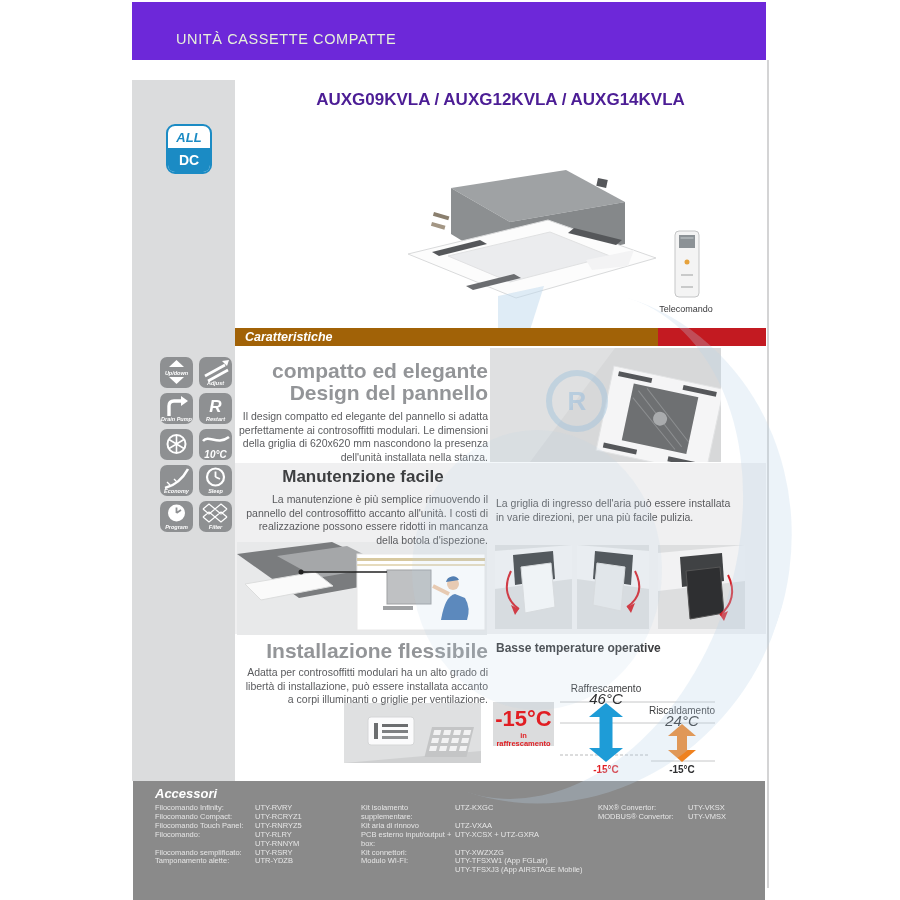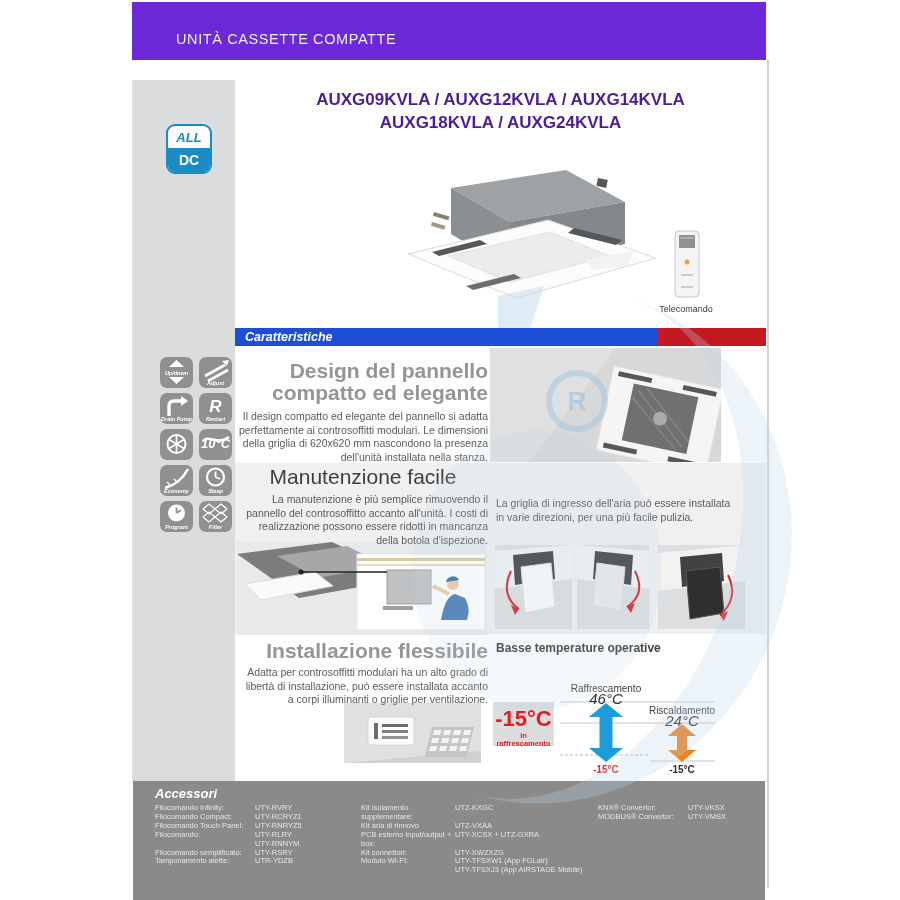--- a/index.html
+++ b/index.html
@@ -12,31 +12,31 @@
   .page-edge{left:767px;top:60px;width:2px;height:828px;background:#d4d4d5;}
   
   .sidebar{left:132px;top:80px;width:103px;height:701px;background:#dbdcdd;}
   .alldc{left:166px;top:124px;width:42px;height:46px;border:2px solid #1b8bc4;border-radius:9px;overflow:hidden;background:#fff;}
   .alldc-top{height:22px;display:flex;align-items:center;justify-content:center;color:#1b8bc4;font-weight:bold;font-style:italic;font-size:13px;}
   .alldc-bottom{height:24px;background:#1b8bc4;display:flex;align-items:center;justify-content:center;color:#fff;font-weight:bold;font-size:14px;}
   .fi{position:absolute;width:33px;height:31px;background:#8e9092;border-radius:7px;}
   .fi svg{position:absolute;left:0;top:0;}
   .fi-label{position:absolute;bottom:1px;left:0;right:0;text-align:center;color:#fff;font-style:italic;font-weight:bold;font-size:5.5px;line-height:7px;}
   .fi-label.mid{bottom:11px;}
-  .fi-label.big{font-size:13px;bottom:13px;}
+  .fi-label.big{font-size:10px;bottom:2px;}
   
   .models{left:235px;top:88px;width:531px;text-align:center;font-weight:bold;font-size:17px;line-height:23px;color:#4c1d95;}
   .remote-label{left:648px;top:304px;width:76px;text-align:center;font-size:9px;color:#3a3a3c;}
   
-  .banner{left:235px;top:328px;width:531px;height:18px;background:#1d4ed8;z-index:4;}
+  .banner{left:235px;top:328px;width:531px;height:18px;background:#a16207;z-index:4;}
   .banner-dark{position:absolute;right:0;top:0;width:108px;height:18px;background:#c31a21;}
   .banner span{position:absolute;left:10px;top:2px;color:#fff;font-weight:bold;font-style:italic;font-size:12.5px;z-index:2;}
   
   .h-gray{font-weight:bold;font-size:21px;line-height:22px;color:#939598;}
-  .h-dark{font-weight:normal;font-size:21px;line-height:22px;color:#3e3f41;}
+  .h-dark{font-weight:bold;font-size:17px;line-height:22px;color:#3e3f41;}
   .body-txt{font-size:10.5px;line-height:13.5px;color:#5a5b5e;}
   .design-text{left:238px;top:360px;width:250px;text-align:right;z-index:5;}
   .design-text .body-txt{margin-top:6px;}
   .maint-band{left:235px;top:463px;width:531px;height:171px;background:#f0f0f1;}
   .maint-title{left:238px;top:466px;width:250px;text-align:center;z-index:5;}
   .maint-left{left:238px;top:493px;width:250px;text-align:right;z-index:5;}
   .maint-right{left:496px;top:497px;width:245px;text-align:left;z-index:5;}
   .install-text{left:238px;top:640px;width:250px;text-align:right;z-index:5;}
   .install-text .body-txt{margin-top:4px;}
   .lowtemp-title{left:496px;top:641px;font-weight:bold;font-size:12px;color:#3b3c3e;z-index:5;}
@@ -142,21 +142,20 @@
 </div>
 <div class="abs fi" style="left:199px;top:501px">
   <svg width="33" height="31" fill="none" stroke="#fff" stroke-width="1.3">
     <path d="M4 8 L10 3 L16 8 L22 3 L28 8 M4 8 L10 13 L16 8 L22 13 L28 8 M4 16 L10 11 L16 16 L22 11 L28 16 M4 16 L10 21 L16 16 L22 21 L28 16"></path>
   </svg>
   <span class="fi-label">Filter</span>
 </div>
 
 <div class="abs models">
   <div>AUXG09KVLA / AUXG12KVLA / AUXG14KVLA</div>
-  <div>AUXG18KVLA / AUXG24KVLA</div>
 </div>
 
 <svg class="abs img" style="left:348px;top:158px" width="330" height="172">
   <polygon points="103,30 218,12 277,44 162,64" fill="#9fa2a4"></polygon>
   <polygon points="103,30 103,76 162,112 162,64" fill="#8c8f91"></polygon>
   <polygon points="277,44 277,86 162,112 162,64" fill="#85888a"></polygon>
   <rect x="250" y="20" width="10" height="8" fill="#55575a" transform="rotate(12 250 20)"></rect>
   <rect x="86" y="54" width="16" height="4" fill="#8a7f6e" transform="rotate(16 86 54)"></rect>
   <rect x="84" y="64" width="14" height="4" fill="#a39684" transform="rotate(16 84 64)"></rect>
   <polygon points="60,96 200,62 308,100 168,140" fill="#fcfcfc" stroke="#d9dadb"></polygon>
@@ -177,22 +176,22 @@
   <rect x="7" y="56" width="12" height="2" fill="#c9caca"></rect>
 </svg>
 <div class="abs remote-label">Telecomando</div>
 
 <div class="abs banner">
   <div class="banner-dark"></div>
   <span>Caratteristiche</span>
 </div>
 
 <div class="abs design-text">
+  <div class="h-gray">compatto ed elegante</div>
   <div class="h-gray">Design del pannello</div>
-  <div class="h-gray">compatto ed elegante</div>
   <div class="body-txt">Il design compatto ed elegante del pannello si adatta perfettamente ai controsoffitti modulari. Le dimensioni della griglia di 620x620 mm nascondono la presenza dell'unità installata nella stanza.</div>
 </div>
 <svg class="abs img" style="left:490px;top:348px" width="231" height="114">
   <rect width="231" height="114" fill="#d7d8d9"></rect>
   <polygon points="0,0 125,0 40,114 0,114" fill="#dfe0e1"></polygon>
   <g transform="translate(124,18) rotate(12)">
     <rect width="112" height="86" fill="#f5f5f6" stroke="#e2e3e4"></rect>
     <rect x="23" y="13" width="66" height="58" fill="#6e7072"></rect>
     <path d="M29 19 L83 65 M37 15 L89 59 M25 27 L77 69" stroke="#8c8e90" stroke-width="1"></path>
     <circle cx="56" cy="42" r="7" fill="#a9abad"></circle>

